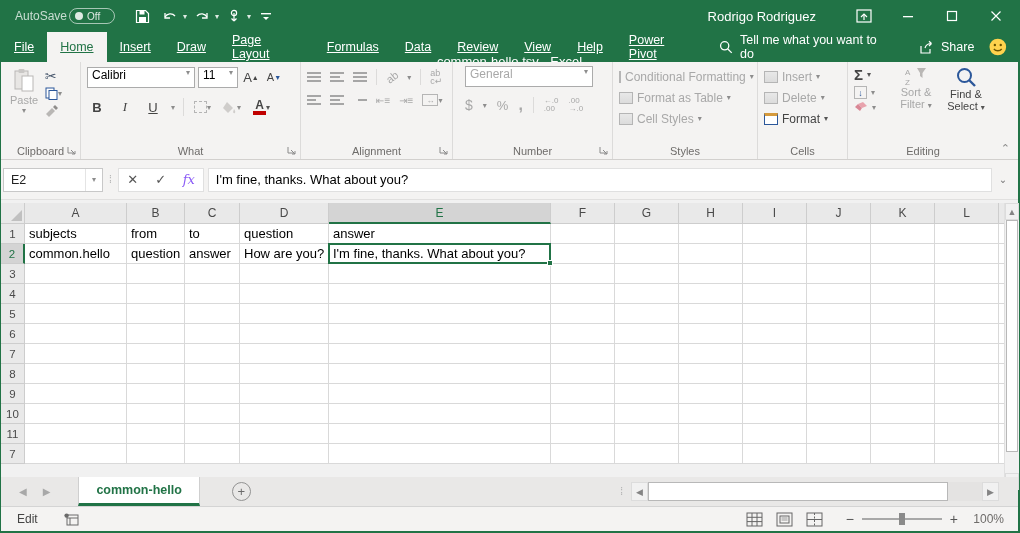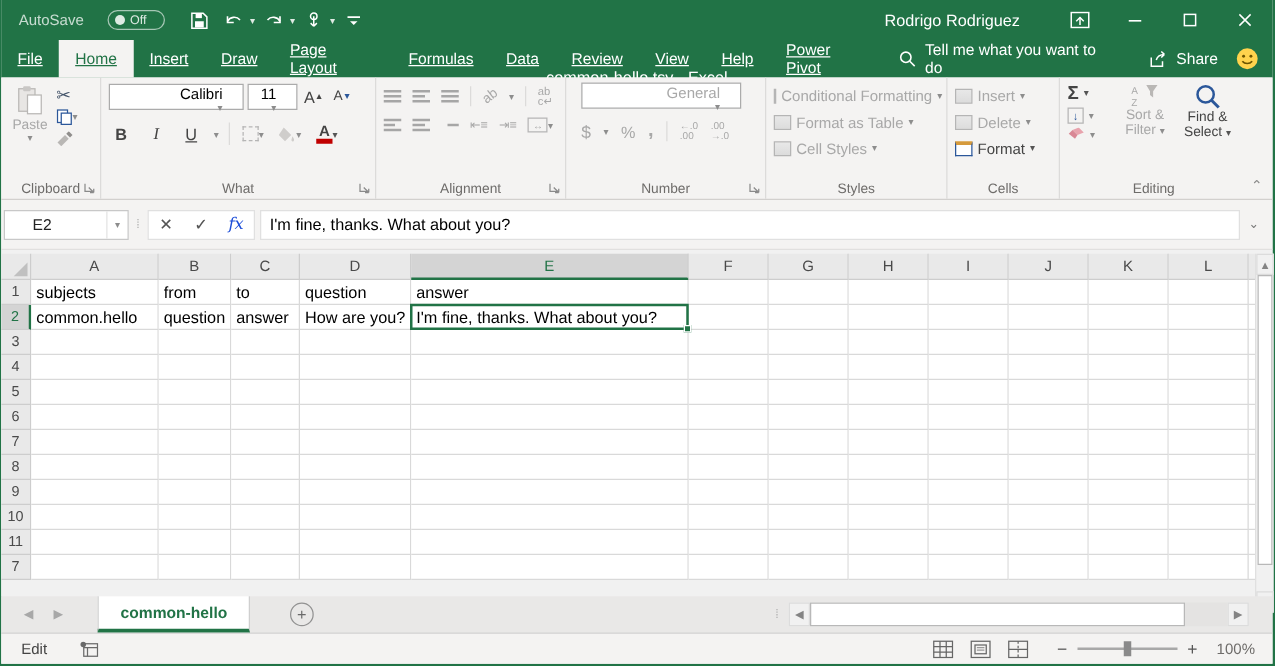--- a/index.html
+++ b/index.html
@@ -3,21 +3,21 @@
 <meta charset="utf-8">
 <style>
   * { margin:0; padding:0; box-sizing:border-box; }
   html,body { width:1020px; height:533px; overflow:hidden; }
   body { font-family:"Liberation Sans","DejaVu Sans",sans-serif; font-size:12px; background:#fff; }
   .app { width:1020px; height:533px; position:relative; border-left:1px solid #217346;
          border-right:2px solid #217346; border-bottom:2px solid #217346; background:#f4f3f2; }
 
   
   .titlebar { height:32px; background:#217346; color:#fff; display:flex; align-items:center; position:relative; }
-  .autosave { display:flex; align-items:center; gap:19px; margin-left:14px; color:rgba(255,255,255,.75); font-size:12px; }
+  .autosave { display:flex; align-items:center; gap:2px; margin-left:14px; color:rgba(255,255,255,.75); font-size:12px; }
   .pill { width:46px; height:16px; border:1px solid rgba(255,255,255,.6); border-radius:9px; display:flex; align-items:center; padding:0 5px; gap:4px; }
   .pill .dot { width:8px; height:8px; border-radius:50%; background:rgba(255,255,255,.85); }
   .pill .off { font-size:10px; color:rgba(255,255,255,.85); }
   .qat { display:flex; align-items:center; gap:2px; margin-left:14px; }
   .qat-btn { width:26px; height:26px; display:flex; align-items:center; justify-content:center; color:#fff; }
   .qat-btn svg { display:block; }
   .mini-caret { font-size:8px; color:rgba(255,255,255,.85); margin-left:-2px; }
   .win-title { position:absolute; left:50%; top:0; transform:translateX(-50%); height:32px; display:flex; align-items:center; font-size:13px; color:#fff; white-space:nowrap;margin-top:45px; }
   .tb-right { margin-left:auto; display:flex; align-items:center; height:32px; }
   .user-name { font-size:13px; margin-right:26px; }
@@ -33,41 +33,41 @@
 
   
   .ribbon { height:98px; background:#f4f3f2; display:flex; border-bottom:1px solid #d2d0ce; position:relative; }
   .rgroup { position:relative; border-right:1px solid #dcdbda; padding:4px 4px 18px 6px; }
   .rgroup-label { position:absolute; bottom:2px; left:0; right:0; text-align:center; font-size:11px; color:#6e6c6a; }
   .launcher { position:absolute; bottom:3px; right:3px; width:10px; height:10px; }
   .grayed { color:#a8a8a8; }
   .dk { color:#444; }
   .caret { font-size:8px; color:#8d8d8d; }
   .caret.d { color:#555; }
-  .combo { background:#fff; border:1px solid #ababab; height:21px; display:flex; align-items:flex-end; padding:0 16px; font-size:12px;flex-direction:column; }
+  .combo { background:#fff; border:1px solid #ababab; height:21px; display:flex; align-items:flex-start; padding:0 4px; font-size:12px; }
   .combo .caret { margin-left:auto; }
   .rbtn { display:inline-flex; align-items:center; justify-content:center; height:22px; min-width:20px; padding:0 2px; }
   .bigbtn { display:flex; flex-direction:column; align-items:center; justify-content:flex-start; }
   .lines { display:inline-flex; flex-direction:column; gap:2px; width:14px; }
   .lines i { height:2px; background:#a6a6a6; }
   .lines.vc i:nth-child(2){ width:70%; } .lines.vl i:nth-child(even){ width:65%; }
   .lines.vr { align-items:flex-end; } .lines.vr i:nth-child(even){ width:65%; }
   .row-flex { display:flex; align-items:center; }
   .menu-item { display:flex; align-items:center; gap:4px; height:21px; font-size:12px; white-space:nowrap; }
   .sq-icon { width:14px; height:12px; border:1px solid #b5b5b5; background:linear-gradient(#e8e8e8,#dcdcdc); display:inline-block; }
   .chev-collapse { position:absolute; right:8px; bottom:4px; color:#8a8a8a; font-size:11px; }
 
   
   .fbar { height:40px; background:#f4f3f2; display:flex; align-items:center; padding:8px 4px 8px 2px; border-bottom:1px solid #e1e0df; }
-  .namebox { width:100px; height:24px; background:#fff; border:1px solid #c8c8c8; display:flex; align-items:center; font-size:12.5px; color:#222; padding-left:22px; }
+  .namebox { width:100px; height:24px; background:#fff; border:1px solid #c8c8c8; display:flex; align-items:center; font-size:12.5px; color:#222; padding-left:7px; }
   .namebox .caret { margin-left:auto; padding:0 6px; border-left:1px solid #e4e4e4; height:100%; display:flex; align-items:center; }
   .fdots { color:#b0b0b0; font-size:10px; letter-spacing:0; margin:0 6px; }
   .fbtns { display:flex; align-items:center; gap:0; background:#fff; border:1px solid #e0e0e0; height:24px; margin-right:4px; }
   .fbtn { width:28px; text-align:center; font-size:13px; color:#555; }
-  .fxi { font-family:"DejaVu Serif",serif; font-style:italic; font-size:13px; color:#1d4ed8; }
+  .fxi { font-family:"DejaVu Serif",serif; font-style:italic; font-size:13px; color:#8b5cf6; }
   .finput { flex:1; height:24px; background:#fff; border:1px solid #e0e0e0; display:flex; align-items:center; padding-left:7px; font-size:13px; color:#000; }
   .fexpand { width:22px; text-align:center; color:#777; font-size:10px; }
 
   
   .gridarea { height:277px; background:#f1f1f1; padding:3px 0 0 0; position:relative; overflow:hidden; }
   .hdr-row { display:flex; height:21px; }
   .corner { width:24px; height:21px; background:#e9e9e9; border-right:1px solid #cdcdcd; border-bottom:1px solid #cdcdcd; position:relative; }
   .corner:after { content:""; position:absolute; right:2px; bottom:2px; border-left:11px solid transparent; border-bottom:11px solid #c0c0c0; }
   .colhdr { height:21px; background:#e9e9e9; border-right:1px solid #cdcdcd; border-bottom:1px solid #cdcdcd; display:flex; align-items:center; justify-content:center; font-size:12px; color:#4a4a4a; }
   .colhdr.sel { background:#d4d4d4; color:#217346; border-bottom:2px solid #217346; }

